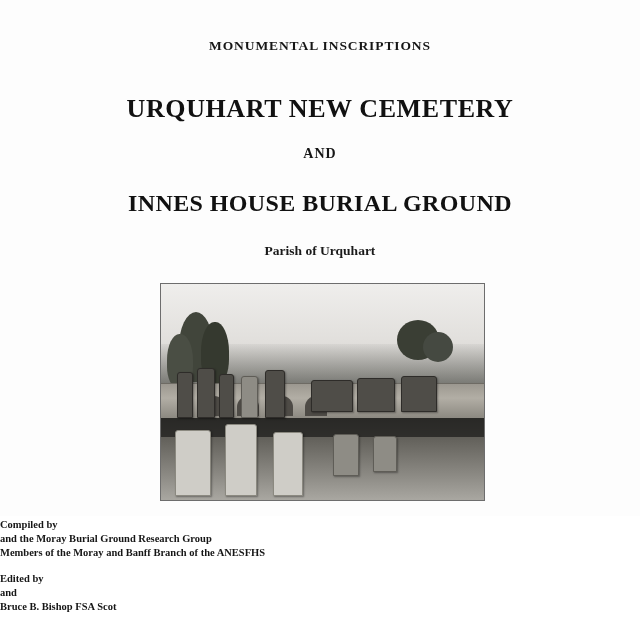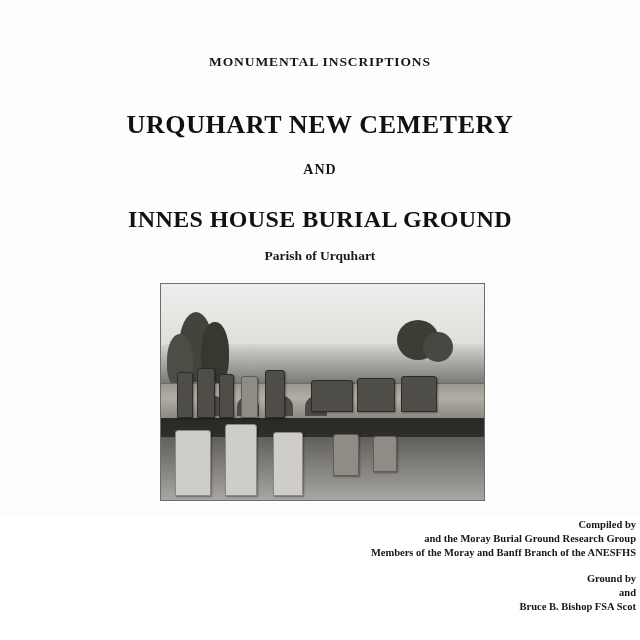--- a/index.html
+++ b/index.html
@@ -13,21 +13,21 @@
     font-family: "Liberation Serif", serif;
     color: #1a1a1a;
     overflow: hidden;
   }
   .page {
     position: relative;
     width: 640px;
     height: 516px;
     background: #fdfdfd;
     box-sizing: border-box;
-    padding: 16px;
+    padding: 0;
   }
   .header-block {
     text-align: center;
     padding-top: 38px;
   }
   .kicker {
     font-size: 13.5px;
     font-weight: bold;
     letter-spacing: 0.9px;
     color: #161616;
@@ -47,21 +47,21 @@
     color: #161616;
   }
   .title-second {
     margin-top: 28px;
     font-size: 24px;
     font-weight: bold;
     letter-spacing: 0.4px;
     color: #111;
   }
   .parish {
-    margin-top: 15px;
+    margin-top: 26px;
     font-size: 13.5px;
     font-weight: bold;
     color: #1a1a1a;
   }
   .region {
     margin-top: 20px;
     font-size: 13.5px;
     font-weight: bold;
     color: #15803d;
   }
@@ -129,23 +129,23 @@
     border-radius: 3px 3px 0 0;
     box-shadow: 1px 1px 2px rgba(0,0,0,0.35);
   }
   .stone.dark { background: #4f4d48; border-color:#2e2c29; }
   .stone.mid  { background: #8e8c85; border-color:#5f5d57; }
 
   
   .credits {
     position: absolute;
     left: 0;
-    right: 4px;
+    right: 12px;
     top: 518px;
-    text-align: right;
+    text-align: left;
   }
   .credits .line {
     font-size: 10.5px;
     font-weight: bold;
     line-height: 14px;
     color: #161616;
   }
   .credits .gap { height: 12px; }
 </style>
 </head>
@@ -191,18 +191,18 @@
     <div class="stone" style="left:112px; top:148px; width:28px; height:62px;"></div>
     <div class="stone mid" style="left:172px; top:150px; width:24px; height:40px;"></div>
     <div class="stone mid" style="left:212px; top:152px; width:22px; height:34px;"></div>
   </div>
 
   <div class="credits">
     <div class="line">Compiled by</div>
     <div class="line">and the Moray Burial Ground Research Group</div>
     <div class="line">Members of the Moray and Banff Branch of the ANESFHS</div>
     <div class="gap"></div>
-    <div class="line">Ground by</div>
+    <div class="line">Edited by</div>
     <div class="line">and</div>
     <div class="line">Bruce B. Bishop FSA Scot</div>
   </div>
 
 </div>
 
 </body></html>

